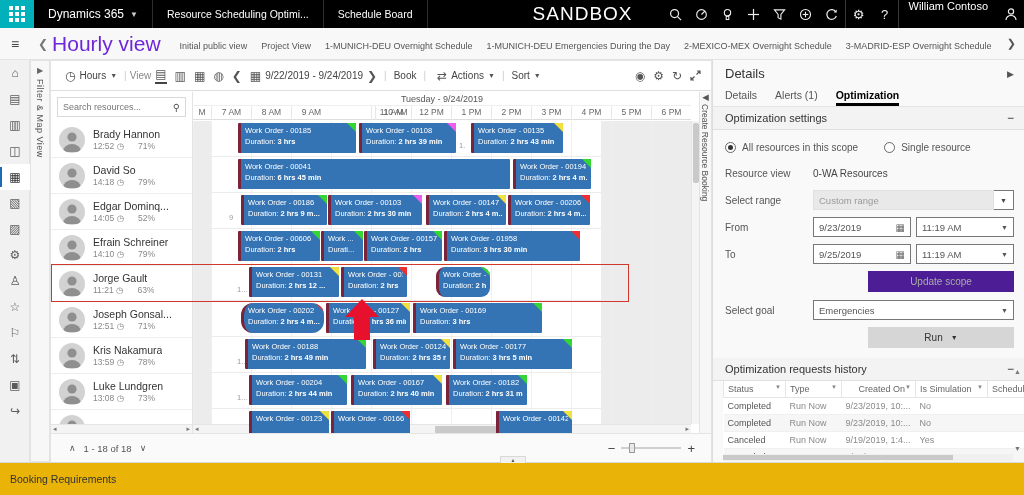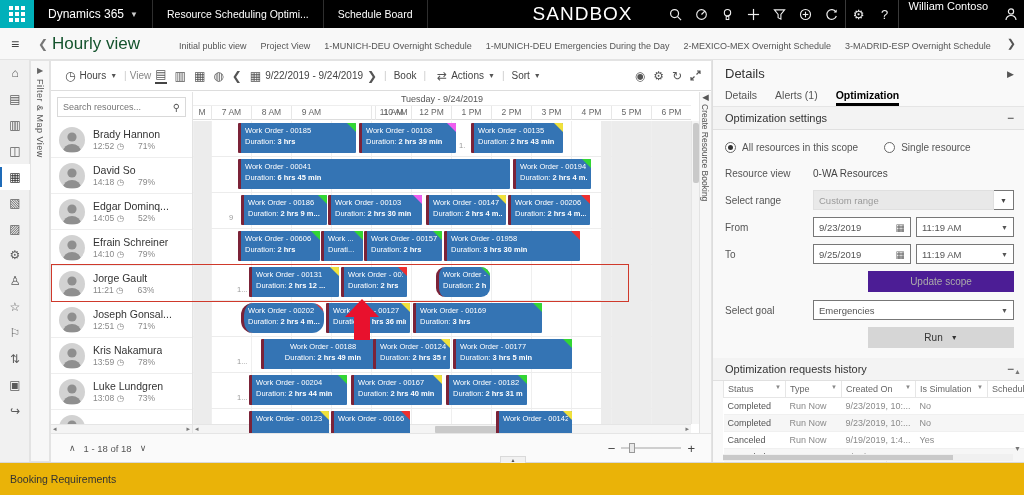--- a/index.html
+++ b/index.html
@@ -17,21 +17,21 @@
   .sandbox{flex:0 0 auto;display:flex;align-items:center;font-size:19px;letter-spacing:1px;font-weight:400;padding:0 30px;color:#fff}
   .tb-icons{display:flex;align-items:center;margin-left:auto}
   .tb-ic{width:26px;height:28px;display:flex;align-items:center;justify-content:center;cursor:pointer;font-size:13px;color:#eee}
   .tb-div{width:1px;height:28px;background:#3a3a3a}
   .tb-user{font-size:11px;padding:0 10px;white-space:nowrap}
 
   
   .viewbar{position:absolute;left:0;top:28px;width:1024px;height:32px;background:#f8f8f8;border-bottom:1px solid #e3e3e3;display:flex;align-items:center;overflow:hidden}
   .hamburger{width:30px;text-align:center;font-size:14px;color:#444;cursor:pointer;flex:0 0 30px}
   .back-chevron{color:#777;font-size:12px;margin:0 4px 0 8px;cursor:pointer}
-  .view-title{font-size:17px;color:#14532d;margin-right:32px;white-space:nowrap}
+  .view-title{font-size:21px;color:#6d28d9;margin-right:12px;white-space:nowrap}
   .view-tabs{display:flex;align-items:flex-end;height:100%;overflow:hidden;flex:1}
   .vtab{font-size:9px;color:#555;padding:0 7px 8px 7px;white-space:nowrap;cursor:pointer}
   .tabs-next{color:#555;font-size:11px;padding:0 8px;cursor:pointer}
 
   
   .sidebar{position:absolute;left:0;top:60px;width:30px;height:402px;background:#f1f1f1;border-right:1px solid #e3e3e3}
   .side-ic{width:30px;height:26px;display:flex;align-items:center;justify-content:center;font-size:12px;color:#5a5a5a;cursor:pointer;position:relative}
   .side-ic.active{background:#fff;color:#333}
   .side-ic.active::before{content:"";position:absolute;left:0;top:3px;bottom:3px;width:2px;background:#1e6bb8}
 
@@ -574,21 +574,21 @@
               <div class="d">Duration: <b>3 hrs</b></div>
               <span class="corner" style="border-top: 9px solid rgb(51, 214, 51);"></span>
             </div>
             <div class="red-arrow" style="left: 152px; top: -2px;">
               <div class="head"></div>
               <div class="shaft"></div>
             </div>
           </div>
           <div class="grid-row">
             <span class="pre-ind" style="left: 44px;">1...</span>
-            <div class="blk" style="left: 68px; width: 121px; text-align: center;">
+            <div class="blk" style="left: 52px; width: 121px;">
               <div class="t">Work Order - 00188</div>
               <div class="d">Duration: <b>2 hrs 49 min</b></div>
               <span class="corner" style="border-top: 9px solid rgb(51, 214, 51);"></span>
             </div>
             <div class="blk" style="left: 180px; width: 77px;">
               <div class="t">Work Order - 00124</div>
               <div class="d">Duration: <b>2 hrs 35 min</b></div>
               <span class="corner" style="border-top: 9px solid rgb(240, 225, 60);"></span>
             </div>
             <div class="blk" style="left: 260px; width: 119px;">
@@ -755,21 +755,21 @@
   <div class="sec-head">
     <span>Optimization requests history</span>
     <span class="minus">−</span>
   </div>
   <div class="hist-wrap">
     <table class="hist">
       <thead>
           <tr>
             <th style="width: 62px;">Status<span class="fcar">▼</span></th>
             <th style="width: 56px;">Type<span class="fcar">▼</span></th>
-            <th style="width: 74px;">Created On<span class="fcar">▼</span></th>
+            <th style="width: 74px; text-align: right;">Created On<span class="fcar">▼</span></th>
             <th style="width: 72px;">Is Simulation<span class="fcar">▼</span></th>
             <th style="width: 60px;">Schedule</th>
           </tr>
         </thead>
       <tbody>
           <tr>
             <td>Completed</td>
             <td style="color: rgb(138, 138, 138);">Run Now</td>
             <td style="color: rgb(138, 138, 138);">9/23/2019, 10:...</td>
             <td style="color: rgb(138, 138, 138);">No</td>

